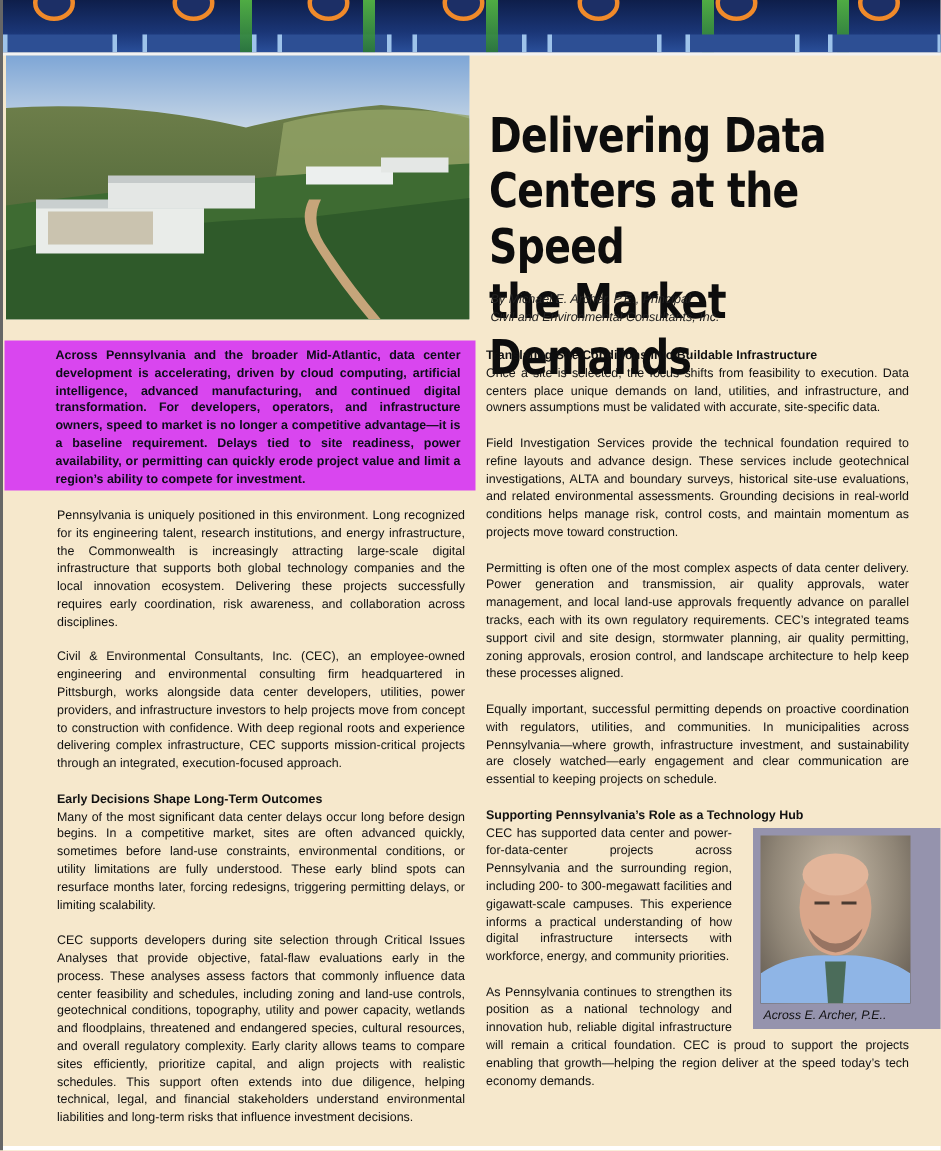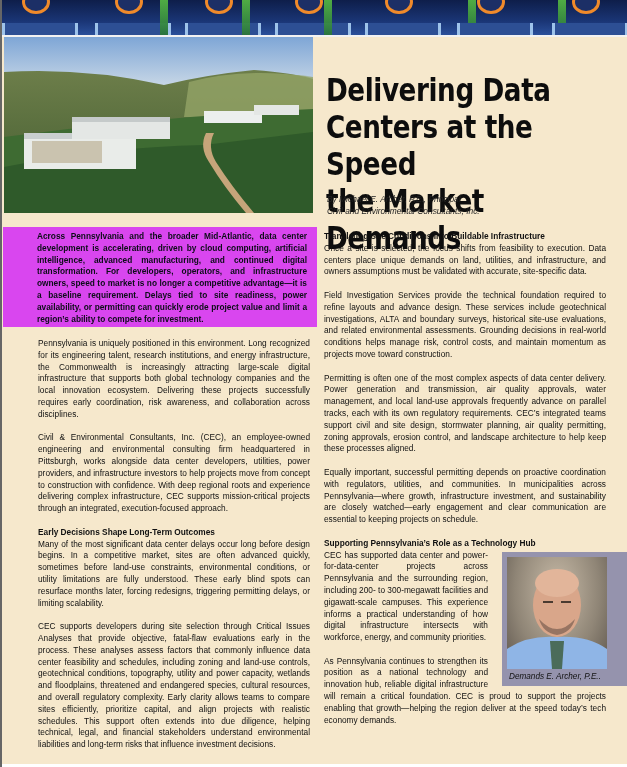--- a/index.html
+++ b/index.html
@@ -189,21 +189,21 @@
           <svg width="100" height="112" viewBox="0 0 100 112">
             <path d="M0 112 L0 92 Q20 78 50 80 Q80 78 100 92 L100 112 Z" fill="#8fb5e6"></path>
             <path d="M43 84 L57 84 L55 112 L45 112 Z" fill="#4b6c5a"></path>
             <ellipse cx="50" cy="48" rx="24" ry="32" fill="#d9a68a"></ellipse>
             <ellipse cx="50" cy="26" rx="22" ry="14" fill="#e2b59a"></ellipse>
             <path d="M32 62 Q50 82 68 62 Q64 76 50 78 Q36 76 32 62 Z" fill="#6a5448" opacity="0.6"></path>
             <rect x="36" y="44" width="10" height="2" fill="#4a3a30"></rect>
             <rect x="54" y="44" width="10" height="2" fill="#4a3a30"></rect>
           </svg>
         </div>
-        <div class="caption">Demands E. Archer, P.E..</div>
+        <div class="caption">Across E. Archer, P.E..</div>
       </div>
       <p>CEC has supported data center and power-for-data-center projects across Pennsylvania and the surrounding region, including 200- to 300-megawatt facilities and gigawatt-scale campuses. This experience informs a practical understanding of how digital infrastructure intersects with workforce, energy, and community priorities.</p>
       <p>As Pennsylvania continues to strengthen its position as a national technology and innovation hub, reliable digital infrastructure will remain a critical foundation. CEC is proud to support the projects enabling that growth—helping the region deliver at the speed today’s tech economy demands.</p>
     </div>
   </div>
 
   <div class="page-bottom"></div>
 </div>
 
 </body></html>

